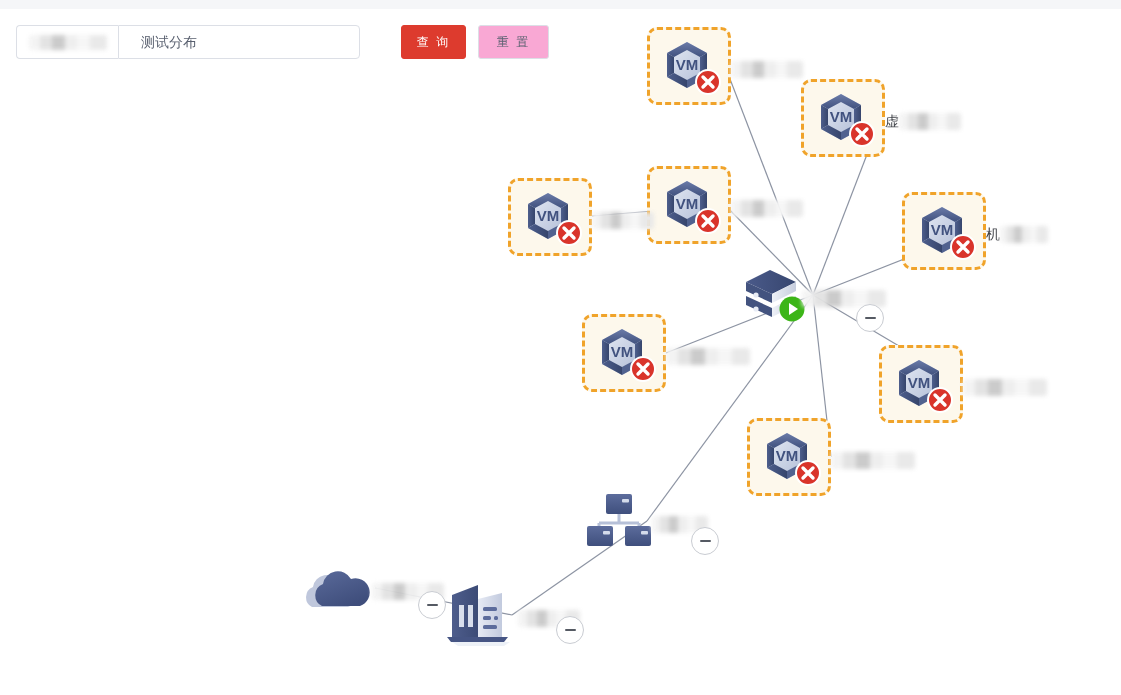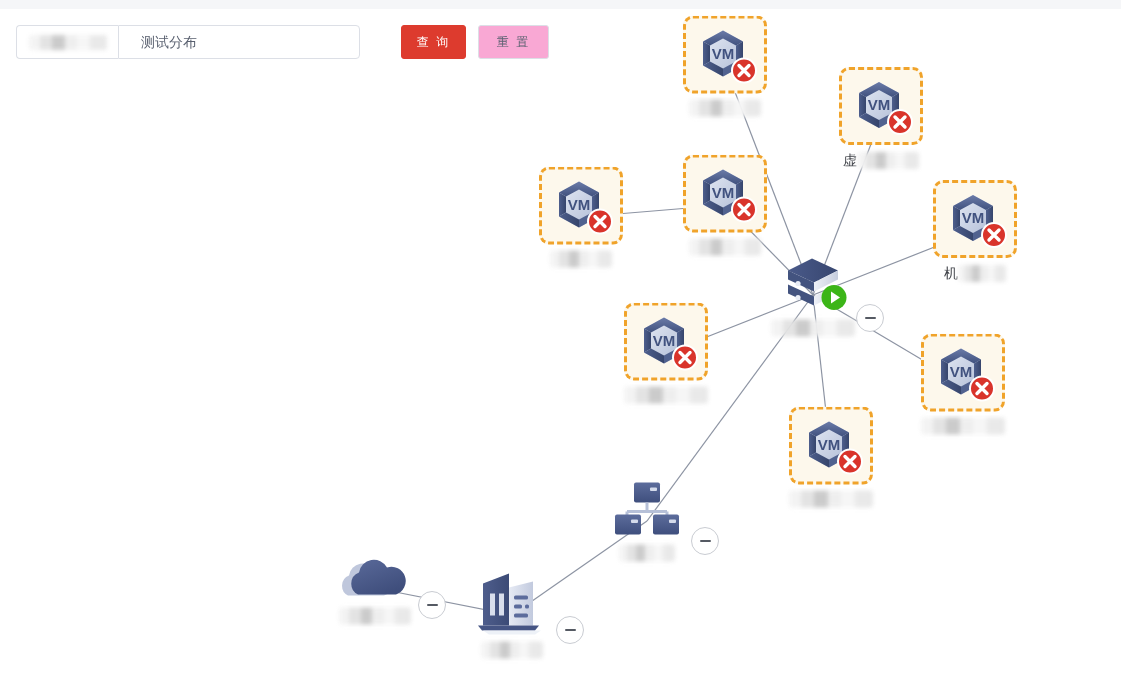--- a/index.html
+++ b/index.html
@@ -115,21 +115,21 @@
     width: 1121px; height: 620px;
     background: #ffffff;
   }
   .edges { position: absolute; left: 0; top: 0; }
 
   
   .node {
     position: absolute;
     transform: translate(-50%, -50%);
     display: flex;
-    flex-direction: column;
+    flex-direction: row;
     align-items: center;
   }
   .vm-box {
     width: 84px; height: 78px;
     box-sizing: border-box;
     border: 3px dashed #f0a32a;
     border-radius: 10px;
     background: #fdf8ec;
     display: flex;
     align-items: center;

